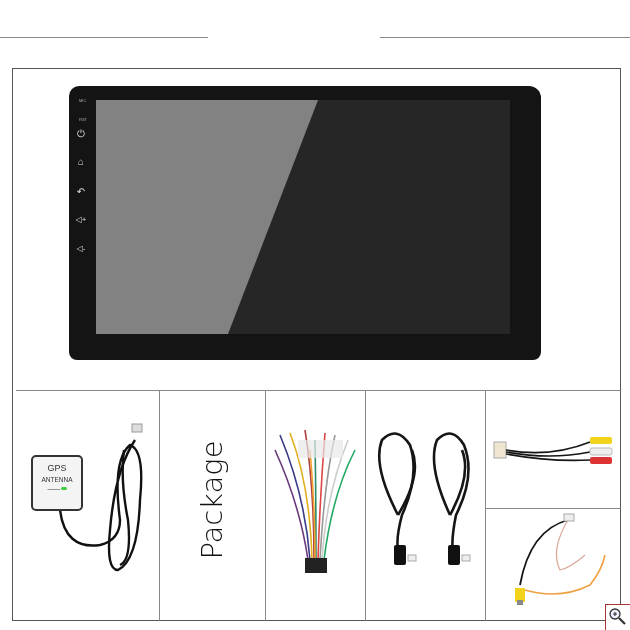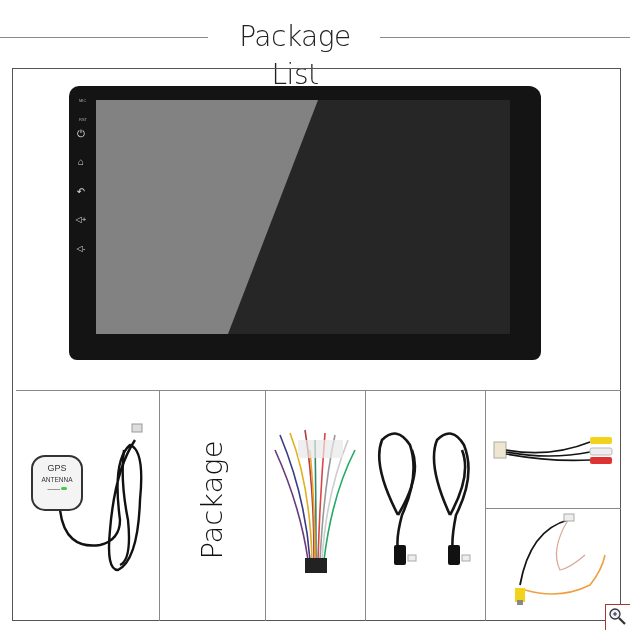--- a/index.html
+++ b/index.html
@@ -17,34 +17,33 @@
   .device { position:absolute; left:69px; top:86px; width:472px; height:274px; background:#141414; border-radius:10px 12px 8px 8px; }
   .screen { position:absolute; left:27px; top:14px; width:414px; height:234px; background:#262626; overflow:hidden; }
   .wedge { position:absolute; left:0; top:0; width:414px; height:234px; }
   .btn-lbl { position:absolute; left:10px; font-size:4px; color:#aaa; }
   .side-icon { position:absolute; left:6px; width:12px; height:12px; color:#ddd; font-size:10px; line-height:12px; text-align:center; }
 
   .cell-img { position:absolute; }
   .pkg-text { position:absolute; left:168px; top:435px; width:88px; height:130px; }
   .pkg-text span { position:absolute; left:50%; top:50%; transform:translate(-50%,-50%) rotate(-90deg); font-family:"DejaVu Sans", sans-serif; font-size:29px; color:#111; font-weight:300; white-space:nowrap; }
 
-  .gps-box { position:absolute; left:31px; top:455px; width:52px; height:56px; background:#f4f4f4; border:2px solid #333; border-radius:14px; box-sizing:border-box; text-align:center; }
+  .gps-box { position:absolute; left:31px; top:455px; width:52px; height:56px; background:#f4f4f4; border:2px solid #333; border-radius:5px; box-sizing:border-box; text-align:center; }
   .gps-box .l1 { font-size:9px; color:#333; margin-top:6px; display:block; }
   .gps-box .l2 { font-size:6.5px; color:#333; margin-top:3px; display:block; }
   .gps-box .l3 { font-size:2.5px; color:#777; margin-top:4px; display:block; line-height:3px; }
   .gps-box .dot { display:inline-block; width:6px; height:3px; background:#4c4; border-radius:2px; }
 
   .zoom-btn { position:absolute; left:605px; top:604px; width:25px; height:26px; border-left:1px solid #a33; border-top:1px solid #a33; background:#fff; box-sizing:border-box; }
 </style>
 </head>
 <body>
 
 <div class="title-row">
   <div class="title-line left"></div>
-  <div class="title">Package List</div>
   <div class="title-line right"></div>
 </div>
 
 <div class="frame"></div>
 <div class="hdiv"></div>
 <div class="vdiv" style="left:159px;top:391px;height:230px"></div>
 <div class="vdiv" style="left:265px;top:391px;height:230px"></div>
 <div class="vdiv" style="left:365px;top:391px;height:230px"></div>
 <div class="vdiv" style="left:485px;top:391px;height:230px"></div>
 <div class="hdiv2"></div>

